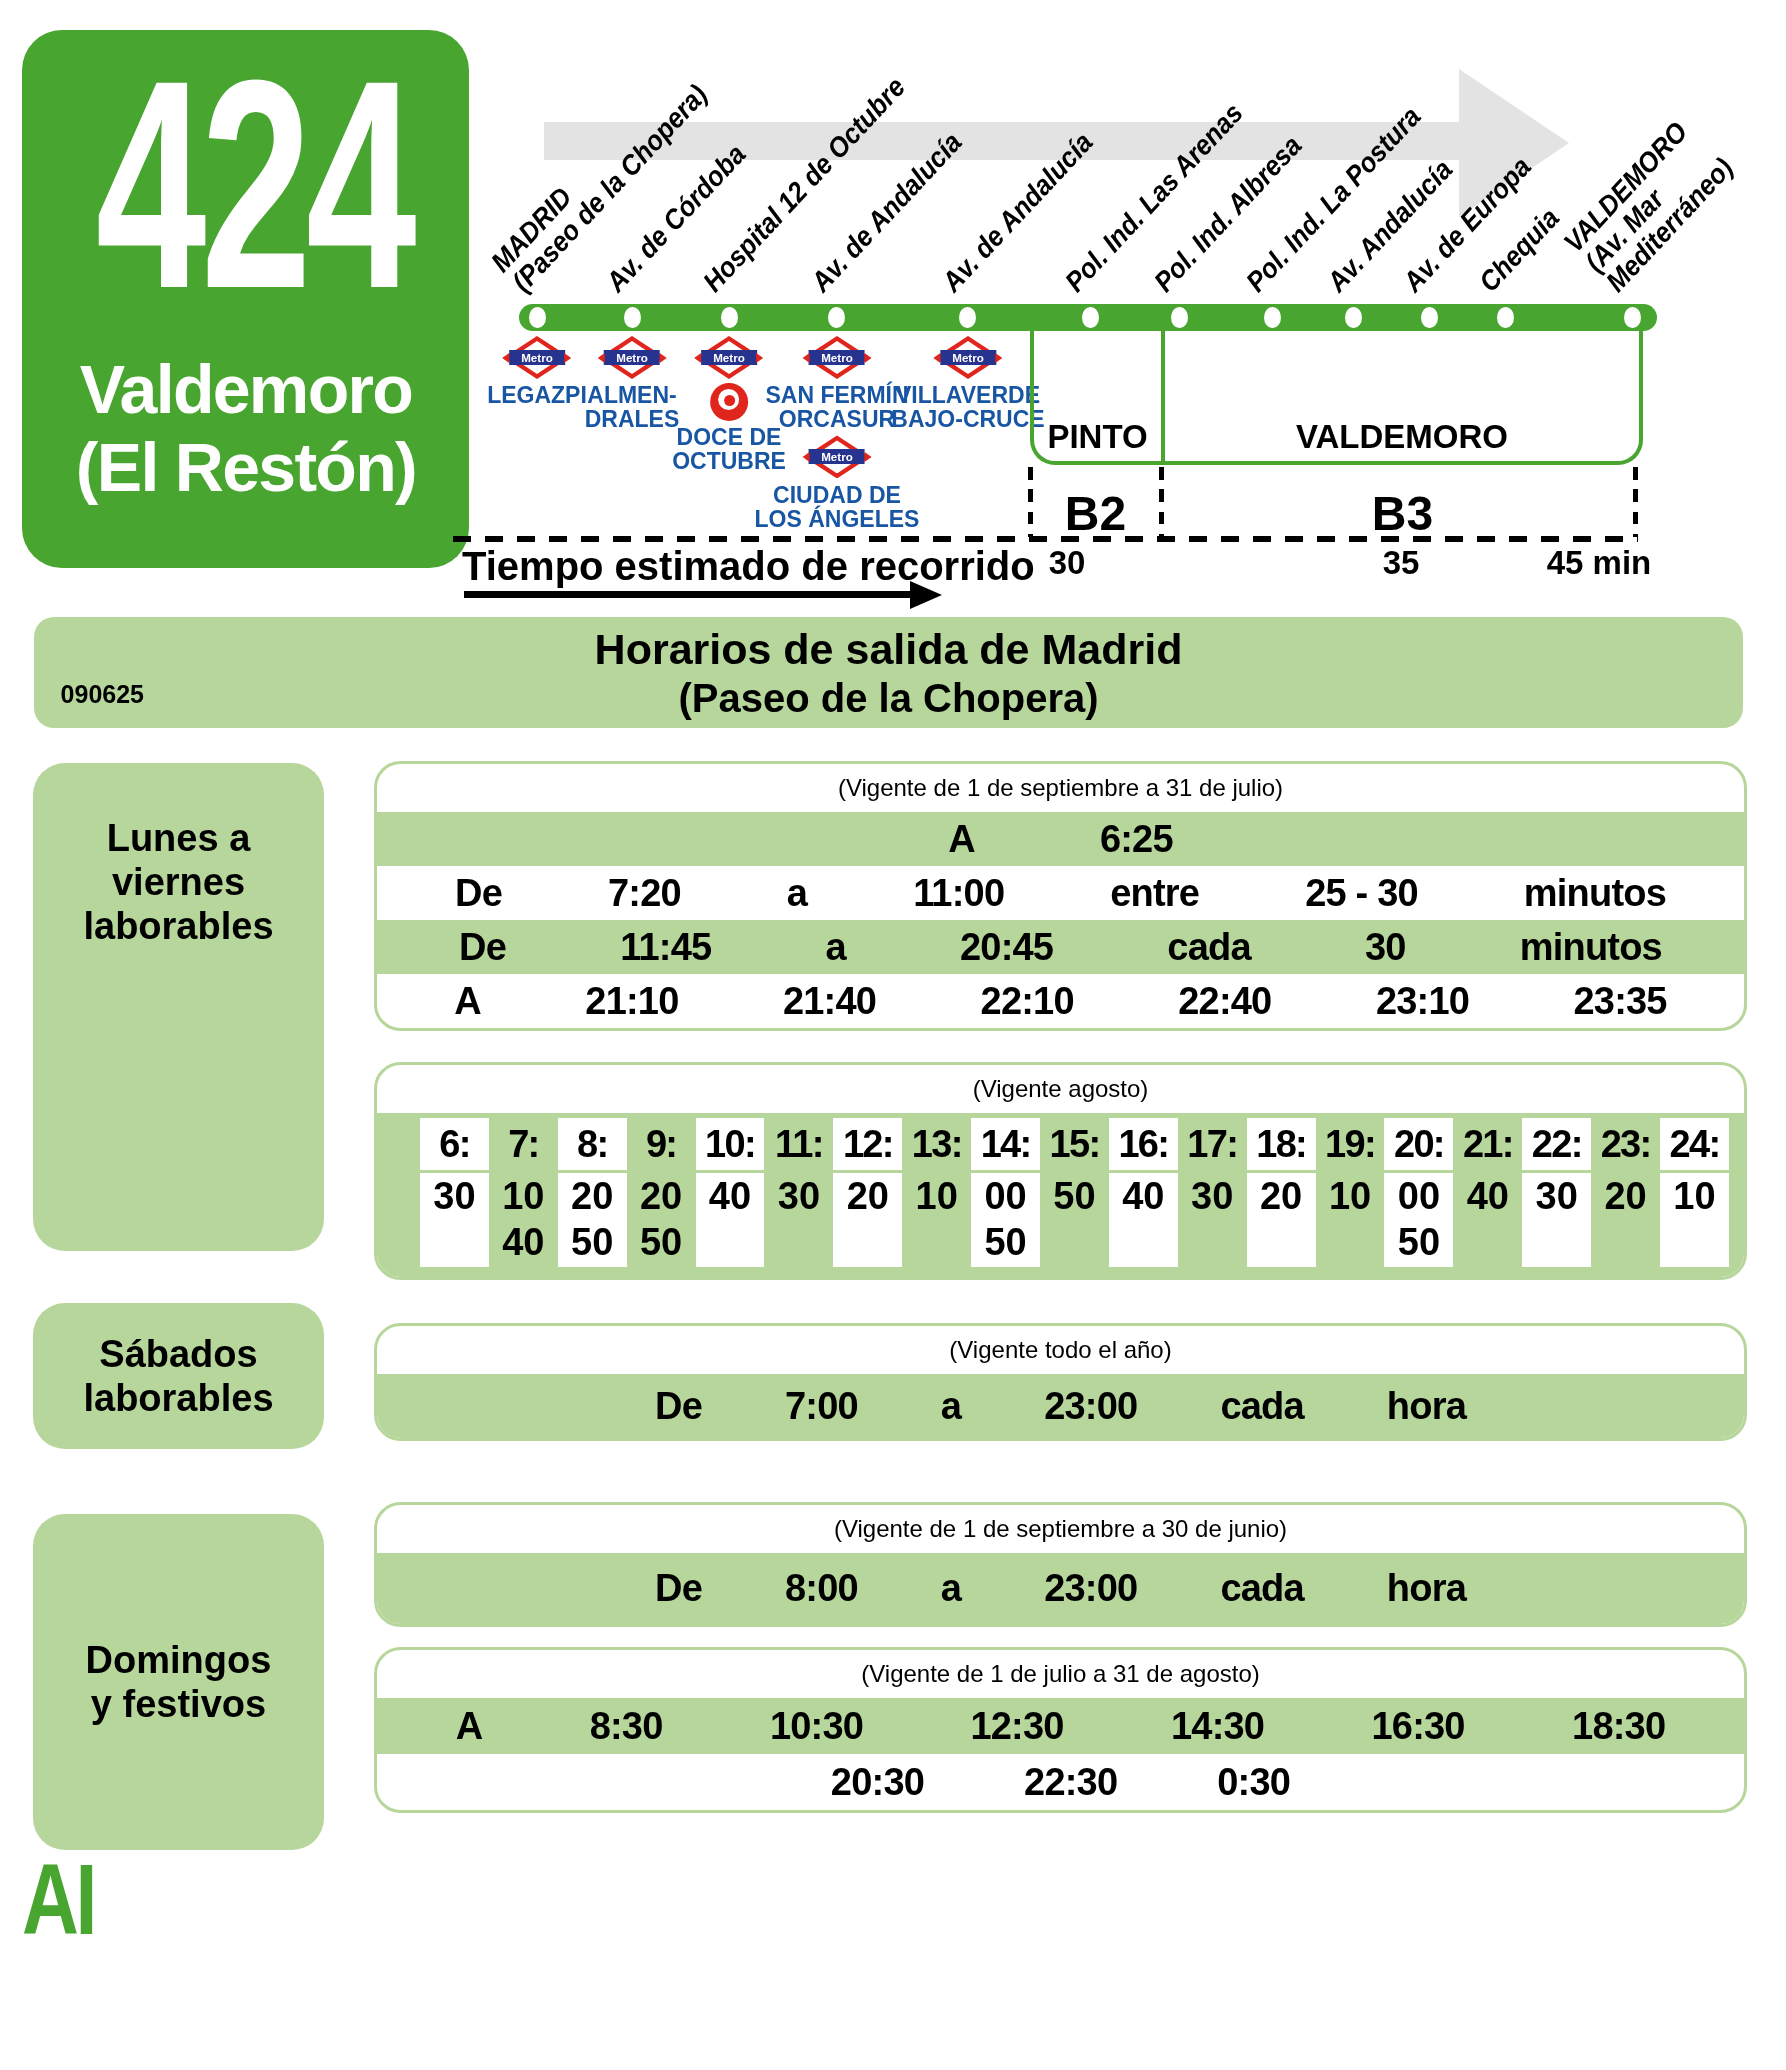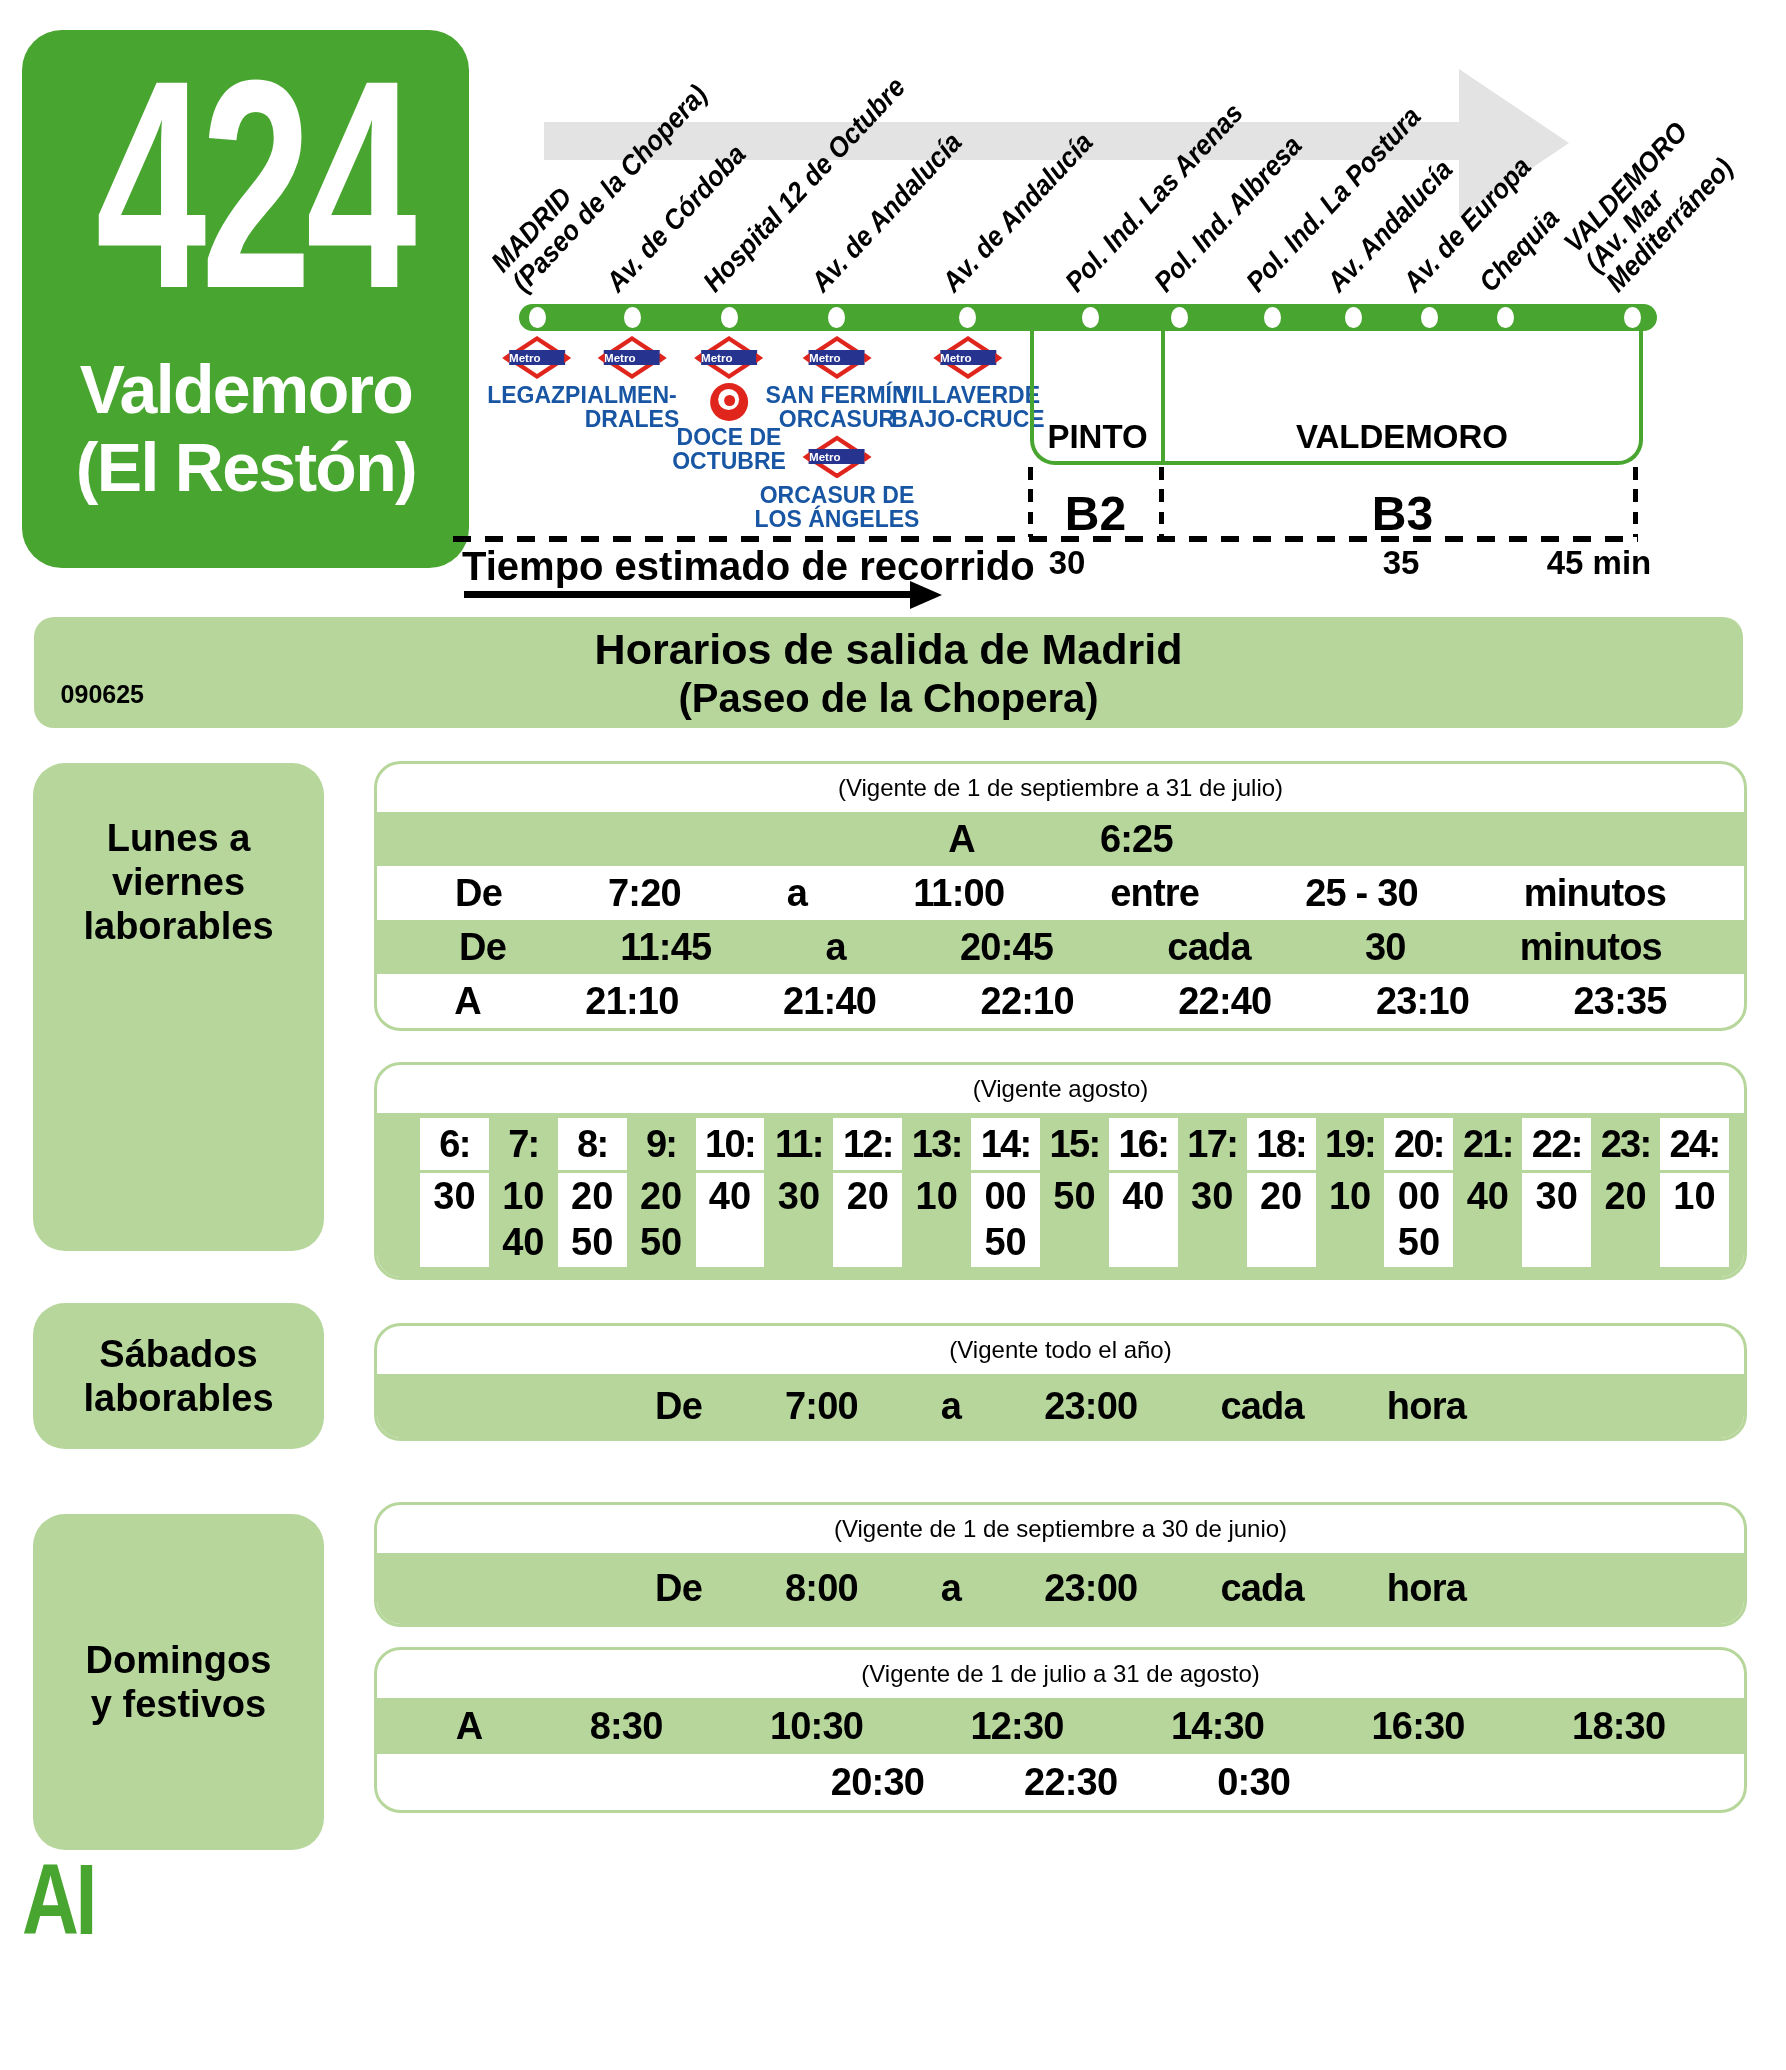--- a/index.html
+++ b/index.html
@@ -36,21 +36,21 @@
   .stop-label span{display:block;}
 
   .metro-stack{position:absolute;top:336px;display:flex;flex-direction:column;align-items:center;
                gap:4.2px;transform:translateX(-50%);}
   .metro-icon{position:relative;width:66px;height:43px;flex:none;}
   .metro-icon .mo{position:absolute;inset:0;background:var(--mred);
                   clip-path:polygon(50% 0,100% 50%,50% 100%,0 50%);}
   .metro-icon .mi{position:absolute;left:8.3px;right:8.3px;top:5px;bottom:5px;background:#fff;
                   clip-path:polygon(50% 0,100% 50%,50% 100%,0 50%);}
   .metro-icon .mb{position:absolute;left:5px;right:5px;top:14px;height:15px;background:var(--mblue);
-                  display:flex;align-items:center;color:#fff;
+                  display:flex;align-items:center;justify-content:center;color:#fff;
                   font-weight:700;font-size:11.6px;}
   .metro-icon .mb::before{content:"";position:absolute;left:-6.6px;border-top:5px solid transparent;
                   border-bottom:5px solid transparent;border-right:7.5px solid var(--mred);}
   .metro-icon .mb::after{content:"";position:absolute;right:-6.6px;border-top:5px solid transparent;
                   border-bottom:5px solid transparent;border-left:7.5px solid var(--mred);}
   .hospital-circle{position:relative;width:38px;height:38px;border-radius:50%;background:var(--mred);flex:none;}
   .hospital-circle::before{content:"";position:absolute;left:8.3px;top:5.8px;width:21px;height:21px;border-radius:50%;background:#fff;}
   .hospital-circle::after{content:"";position:absolute;left:14px;top:11.6px;width:10.8px;height:10.8px;border-radius:50%;background:var(--mred);}
   .m-text{color:var(--sblue);font-weight:700;font-size:23px;line-height:24px;text-align:center;white-space:nowrap;}
 
@@ -254,21 +254,21 @@
             <span style="display: block;">ORCASUR</span>
           </div>
           <div class="metro-icon">
             <div class="mo"></div>
             <div class="mi"></div>
             <div class="mb">
               <span>Metro</span>
             </div>
           </div>
           <div class="m-text">
-            <span style="display: block;">ORCASUR DE</span>
+            <span style="display: block;">CIUDAD DE</span>
             <span style="display: block;">LOS ÁNGELES</span>
           </div>
         </div>
         <div class="metro-stack" style="left: 968px;">
           <div class="metro-icon">
             <div class="mo"></div>
             <div class="mi"></div>
             <div class="mb">
               <span>Metro</span>
             </div>

